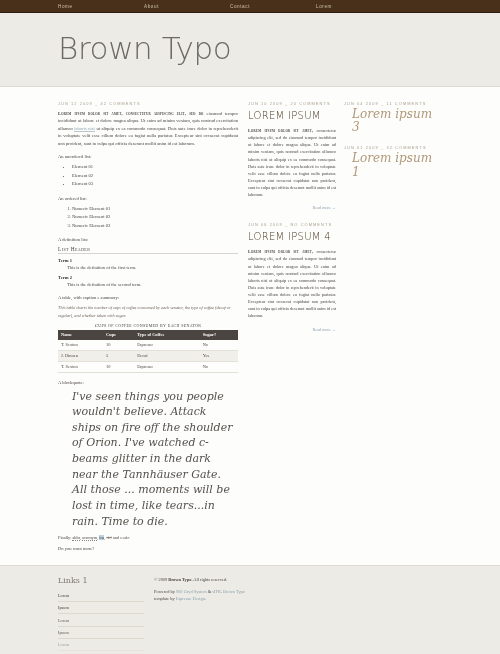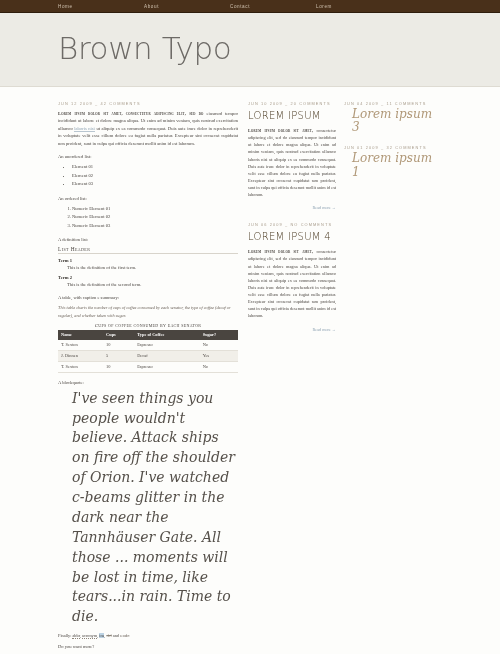--- a/index.html
+++ b/index.html
@@ -166,21 +166,21 @@
     padding:2.5px 3px;
     color:#4a4540;
     border-bottom:0.4px solid #e3e0d8;
   }
   table.coffee tbody tr:nth-child(even) { background:#f1efe9; }
 
   blockquote.bq {
     margin:0 0 6px 14px;
     font-family:"DejaVu Serif", serif;
     font-style:italic;
-    font-size:14px;
+    font-size:11px;
     line-height:1.42;
     color:#55504a;
   }
 
   p.finally {
     font-size:4.3px; color:#4a4540; margin:0 0 6px 0;
   }
   p.finally .abbr { border-bottom:0.5px dotted #8d857a; }
   p.finally .ins { background:#bcd3e4; }
   p.finally .del { text-decoration:line-through; color:#8d857a; }

